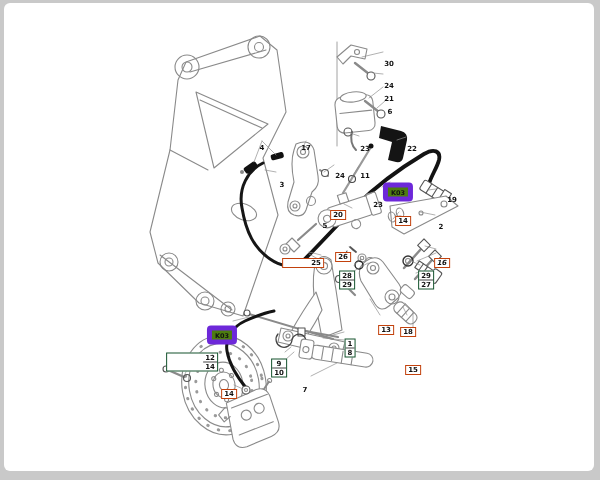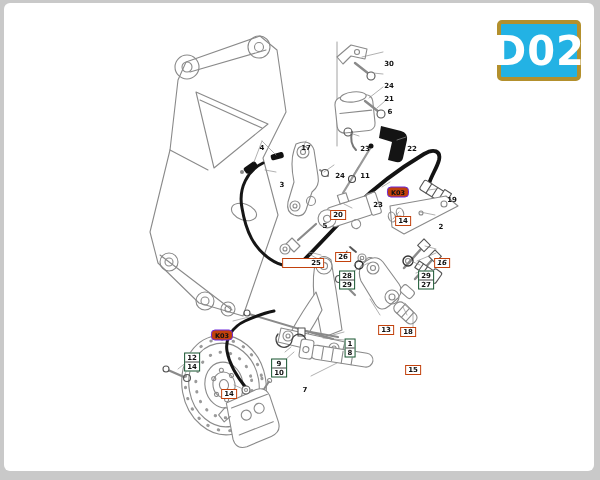--- a/index.html
+++ b/index.html
@@ -11,21 +11,21 @@
   .badge{position:absolute;left:497px;top:20px;width:76px;height:53px;
     background:#23b2e4;border:4px solid #b3902d;border-radius:5px;
     display:flex;align-items:center;justify-content:center;
     color:#fff;font-size:40px;font-weight:bold;letter-spacing:1px;line-height:1;}
   .co{position:absolute;transform:translate(-50%,-50%);font-weight:bold;font-size:7px;
       line-height:8px;color:#111;white-space:nowrap;}
   .co.box{border:1px solid #c2410c;background:#fff;padding:0 2px;}
   .co.stack{border:1px solid #14532d;background:#fff;padding:0;}
   .co.stack .row{padding:0 2px;text-align:center;line-height:8px;}
   .co.stack .row + .row{border-top:1px solid #444;}
-  .co.tag{border:1px solid #6d28d9;border-radius:4px;background:#c2410c;padding:0.5px 3px;font-size:6.5px;}
+  .co.tag{border:5px solid #6d28d9;border-radius:4px;background:#4d7c0f;padding:0.5px 3px;font-size:6.5px;}
 </style>
 </head>
 <body>
 
 <div class="page-frame">
   <div class="page"></div>
 </div>
 
 <div class="canvas">
 <svg width="600" height="480" viewBox="0 0 600 480">
@@ -311,24 +311,21 @@
         <div class="row">27</div>
       </div>
       <div class="co stack" style="left: 350px; top: 336px;">
         <div class="row">1</div>
         <div class="row">8</div>
       </div>
       <div class="co stack" style="left: 279px; top: 356px;">
         <div class="row">9</div>
         <div class="row">10</div>
       </div>
-      <div class="co stack" style="left: 192px; top: 350px;">
+      <div class="co stack" style="left: 192px; top: 350px; padding-left: 36px;">
         <div class="row">12</div>
         <div class="row">14</div>
       </div>
       <div class="co tag" style="left: 398px; top: 180px;">K03</div>
       <div class="co tag" style="left: 222px; top: 323px;">K03</div>
     </div>
 
-<div class="badge">
-  <span>D02</span>
 </div>
-</div>
 
 </body></html>

